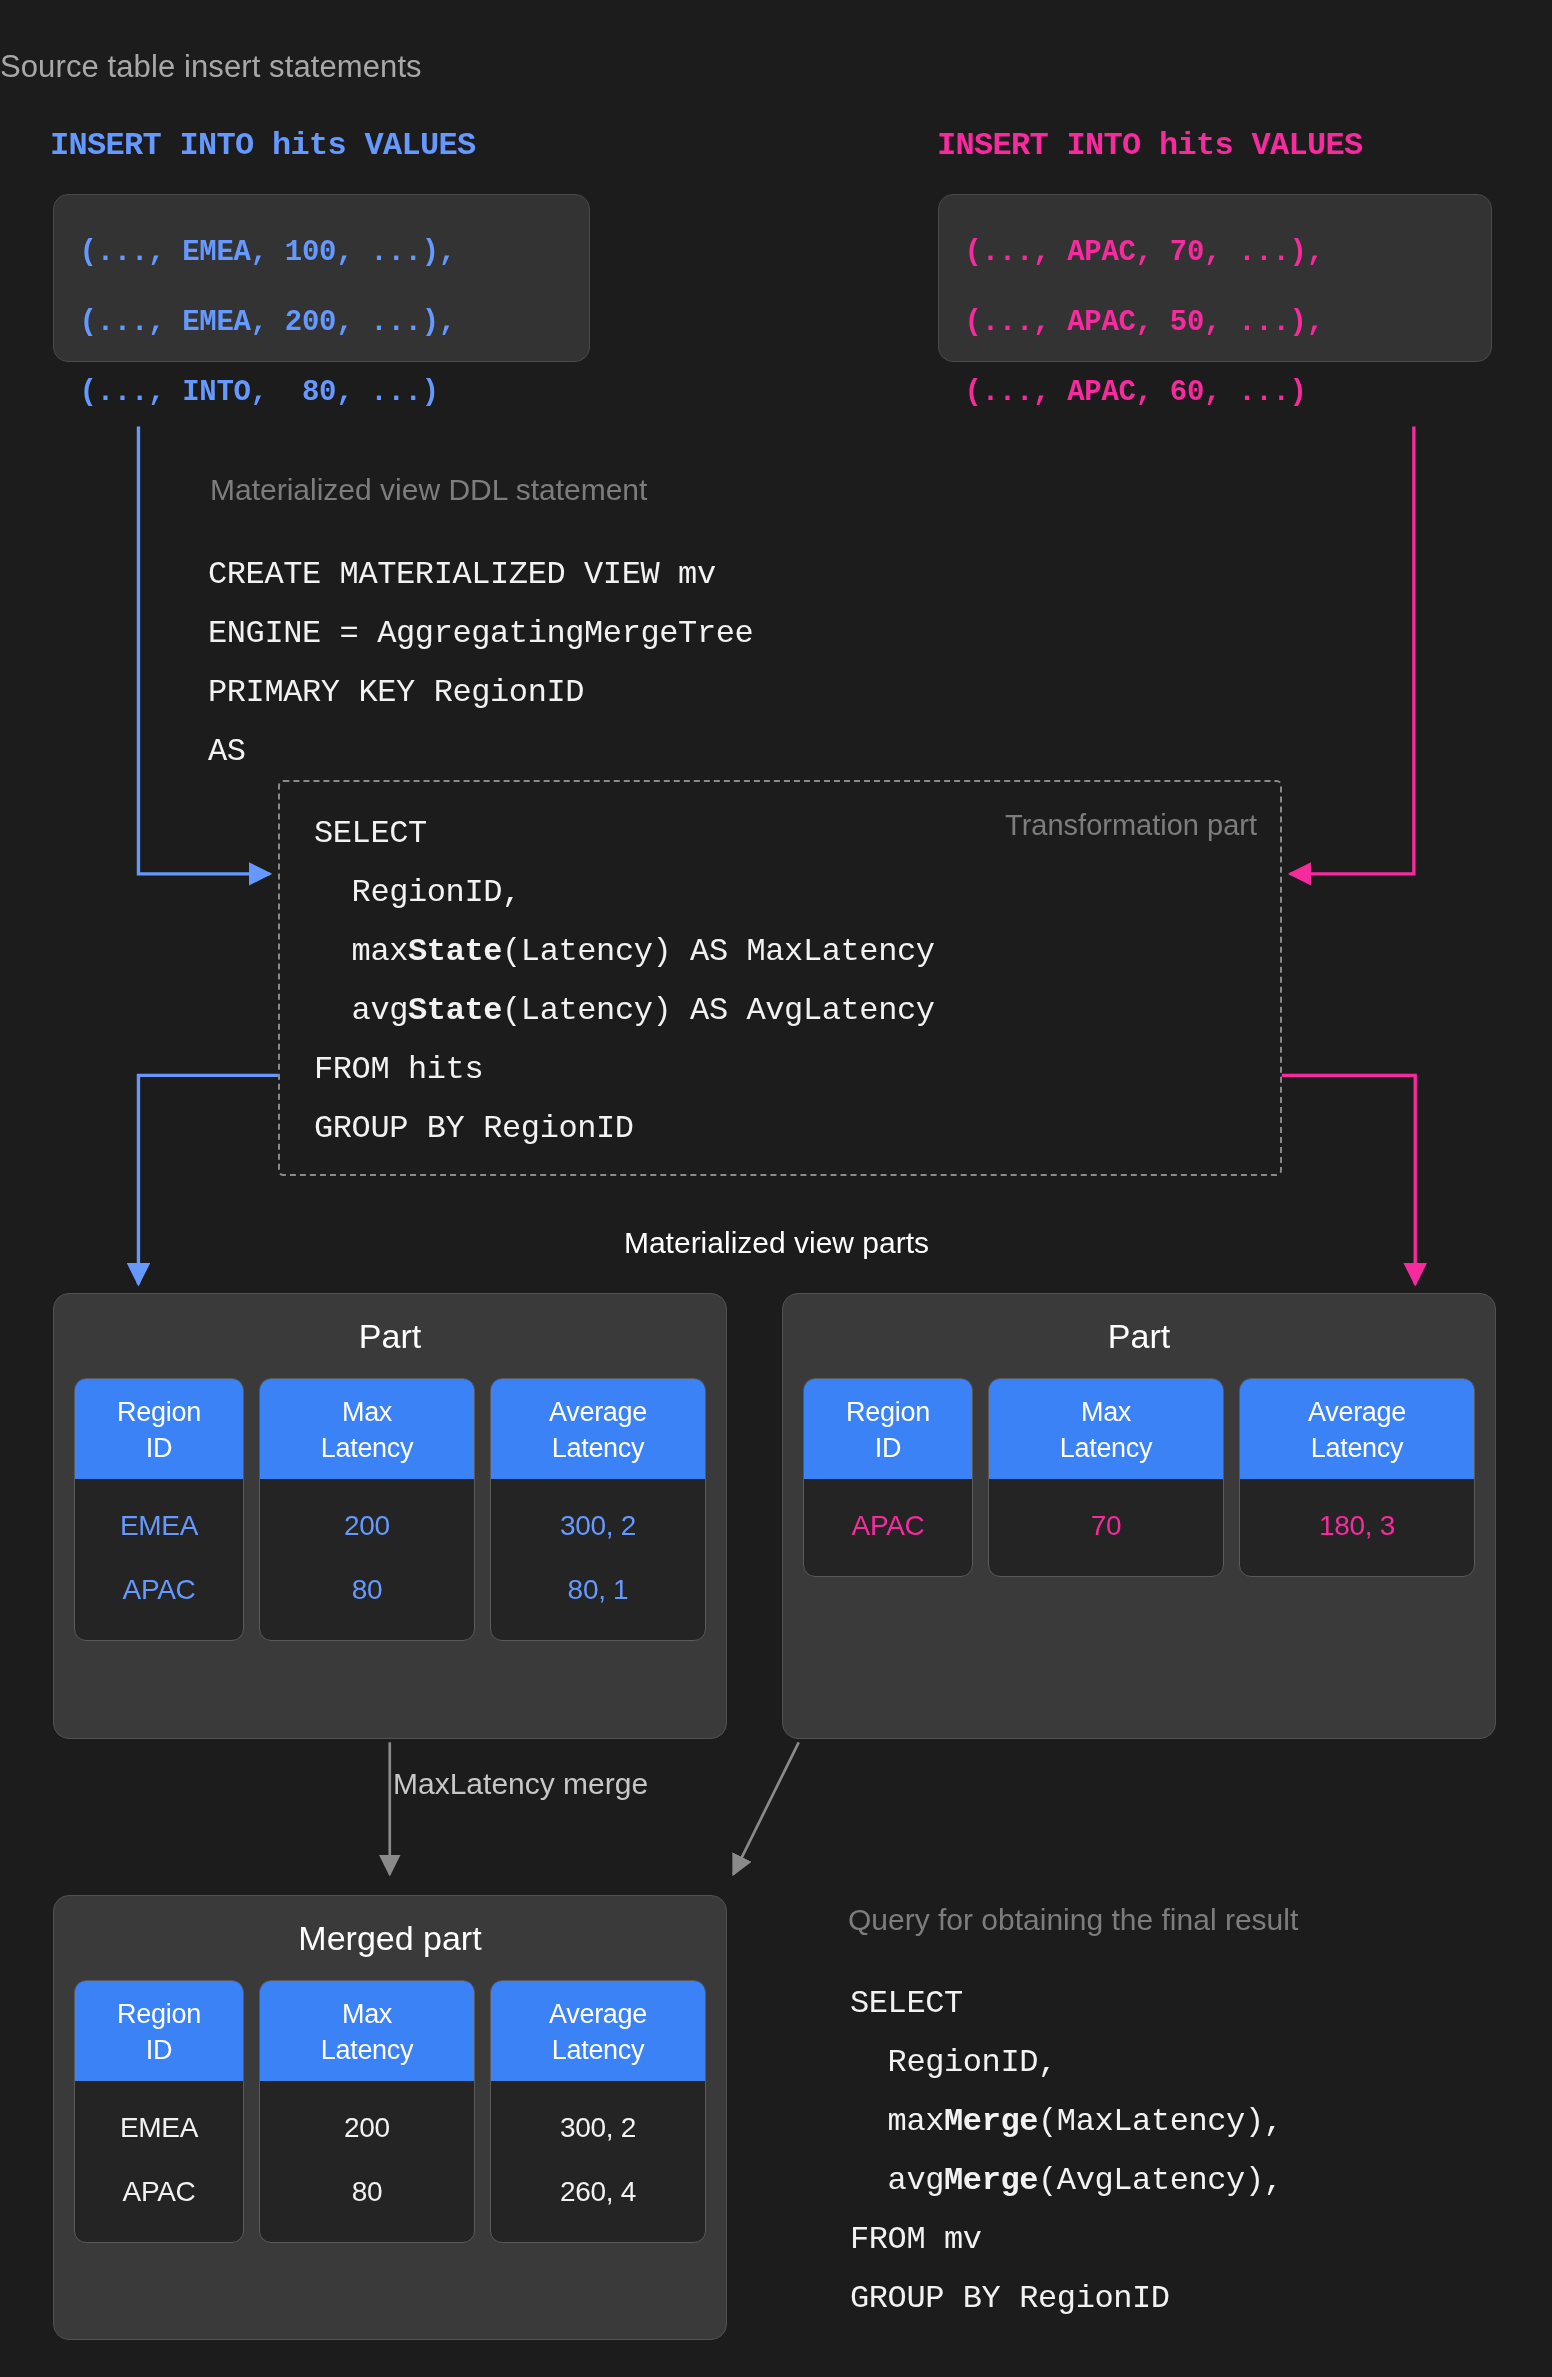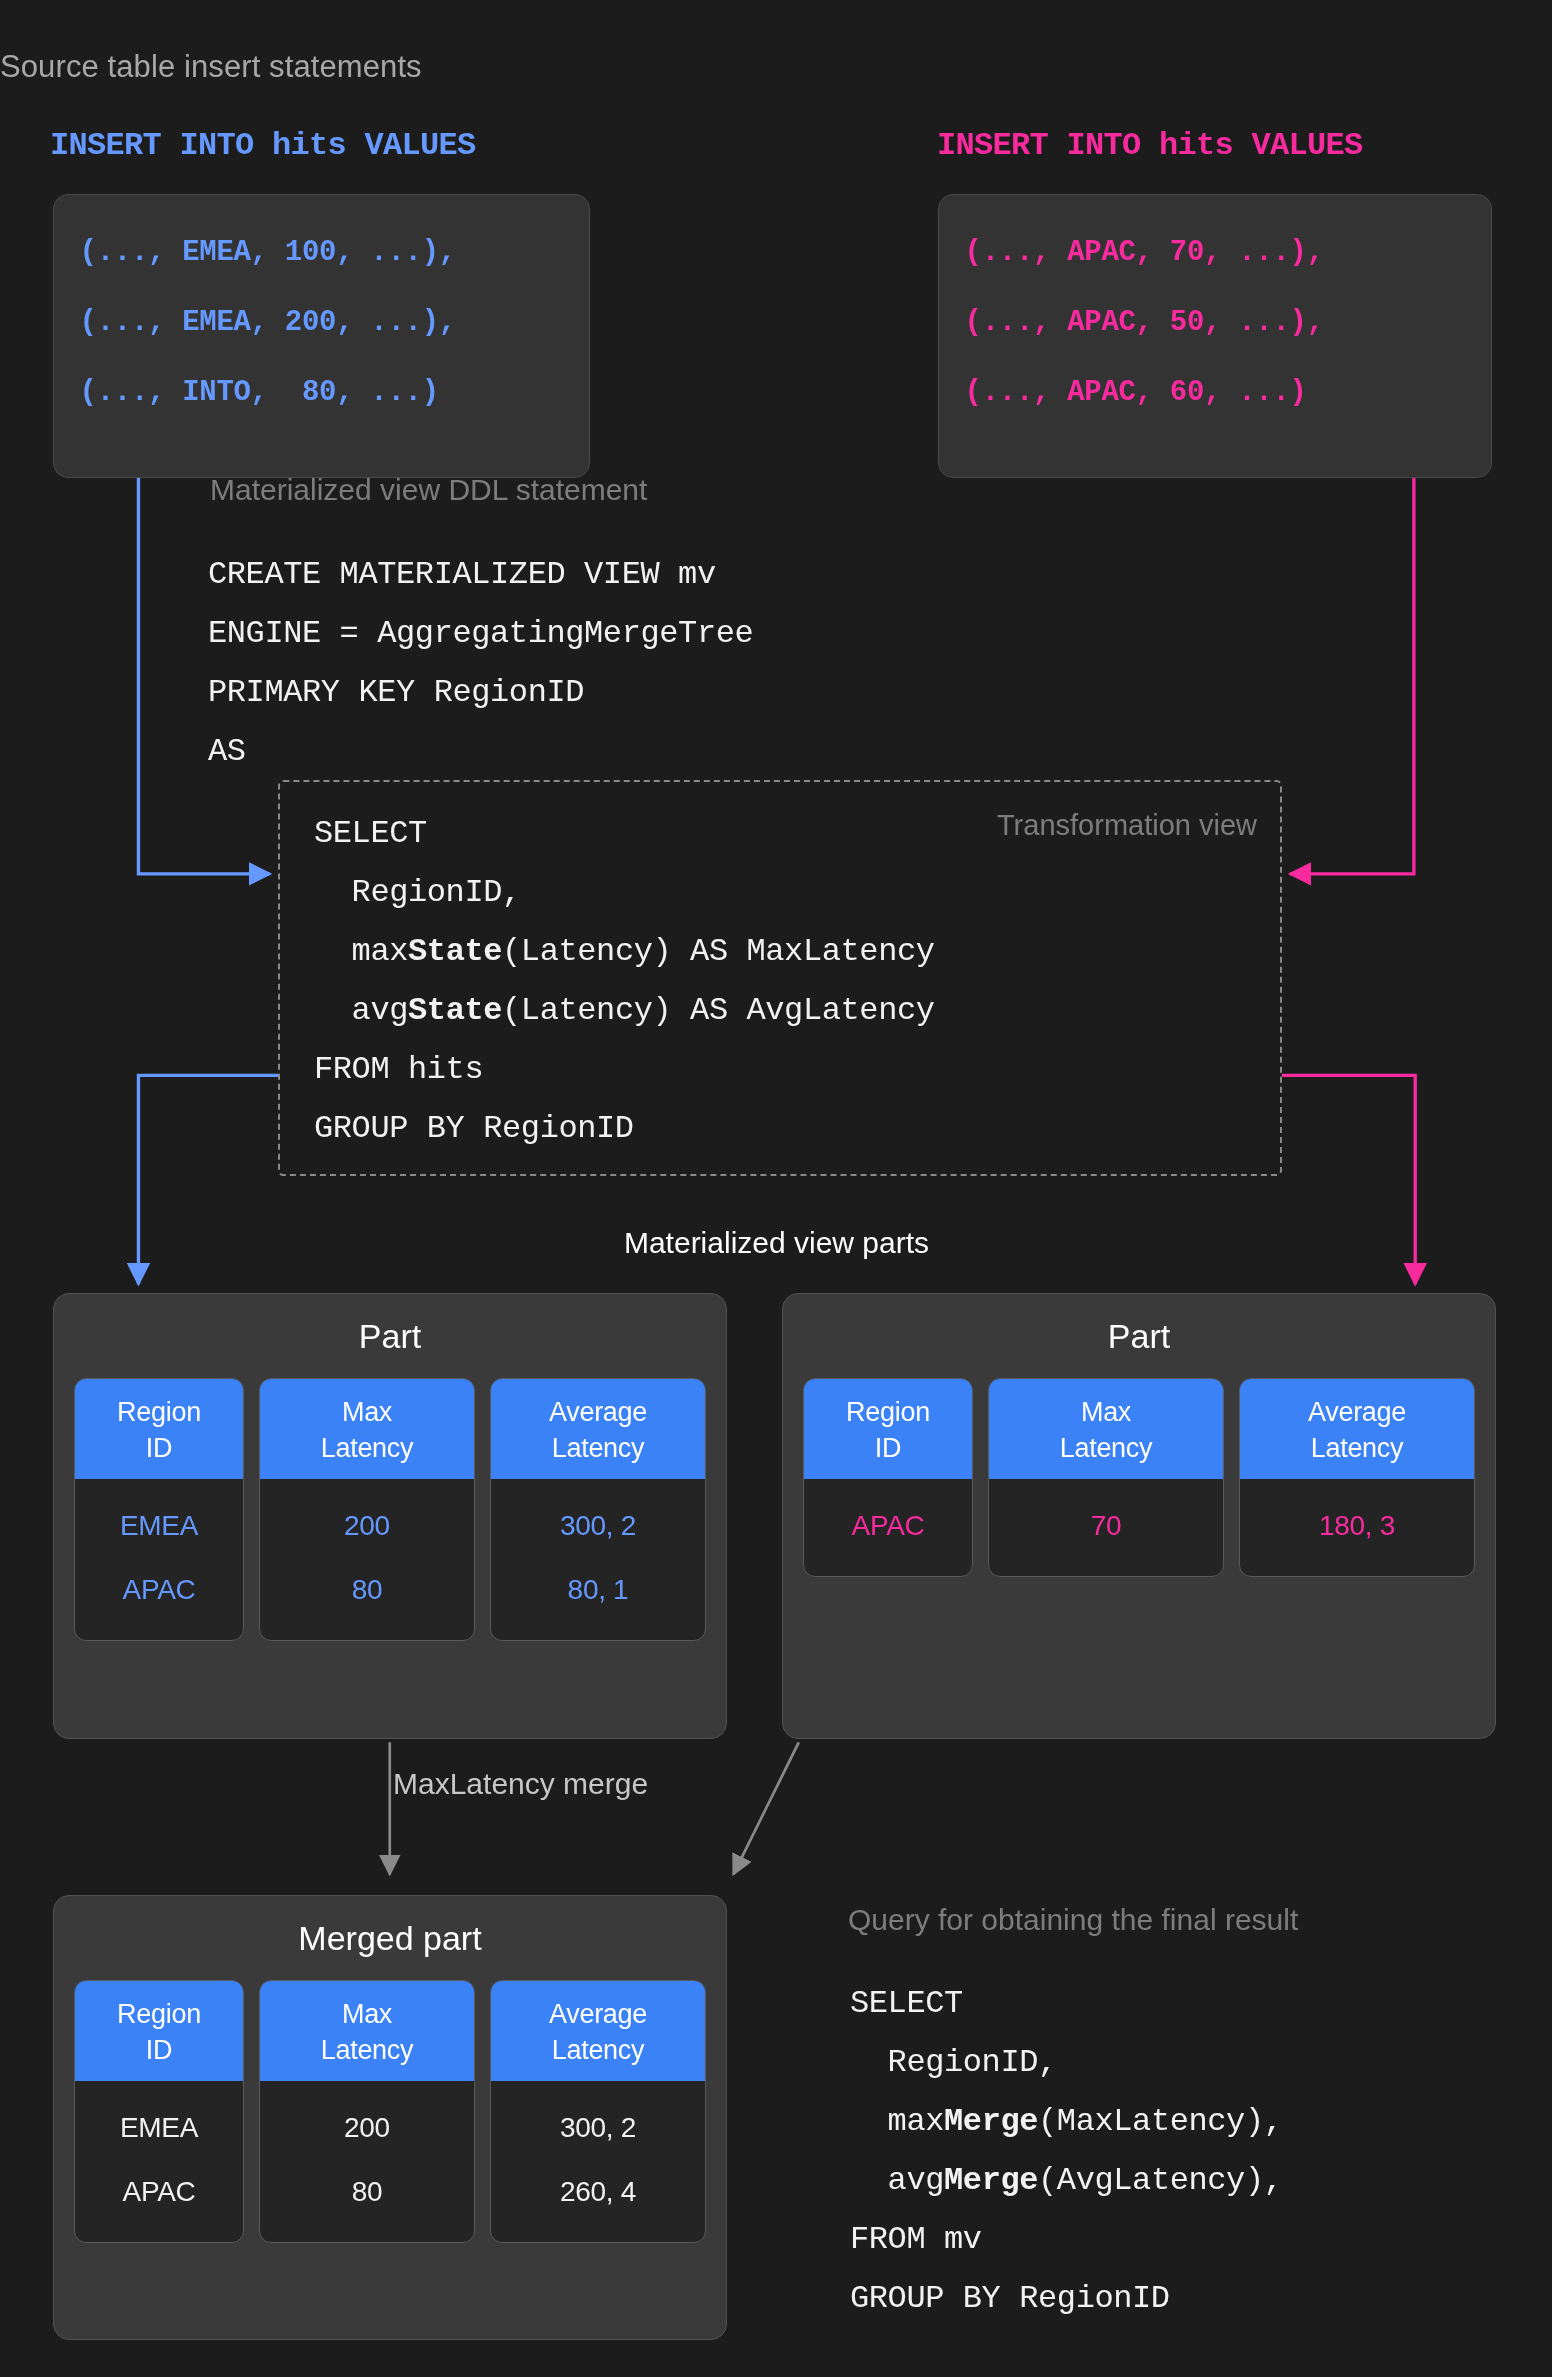--- a/index.html
+++ b/index.html
@@ -46,21 +46,21 @@
     letter-spacing: -0.7px;
     white-space: pre;
     top: 127px;
   }
   #insert-header-left  { left: 50px;  color: #6699ff; }
   #insert-header-right { left: 937px; color: #f72a9e; }
 
   
   .insert-box {
     top: 194px;
-    height: 284px;
+    height: 168px;
     border-radius: 15px;
     background: #333333;
     border: 0.7px solid #4a4a4a;
     box-sizing: border-box;
     padding: 23px 0 0 25.6px;
     z-index: 2;
   }
   #insert-box-left  { left: 53px;   width: 537px; }
   #insert-box-right { left: 938px; width: 554px; }
   .insert-line {
@@ -276,21 +276,21 @@
   <div class="mono insert-line">(..., APAC, 60, ...)</div>
 </div>
 
 <div class="abs" id="ddl-caption">Materialized view DDL statement</div>
 <div class="abs mono" id="ddl-code">CREATE MATERIALIZED VIEW mv
 ENGINE = AggregatingMergeTree
 PRIMARY KEY RegionID
 AS</div>
 
 <div class="abs" id="transform-box">
-  <div id="transform-caption">Transformation view</div>
+  <div id="transform-caption">Transformation part</div>
   <div id="transform-code" class="mono"><span>SELECT</span>
 <span>  RegionID,</span>
 <span>  max</span><b>State</b><span>(Latency) AS MaxLatency</span>
 <span>  avg</span><b>State</b><span>(Latency) AS AvgLatency</span>
 <span>FROM hits</span>
 <span>GROUP BY RegionID</span></div>
 </div>
 
 <div class="abs" id="mv-parts-caption">Materialized view parts</div>
 

